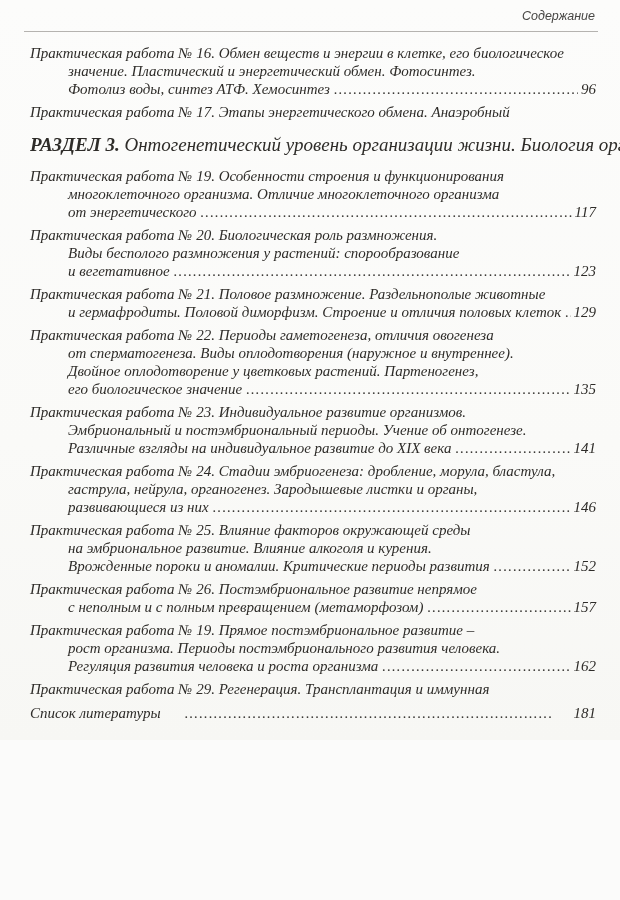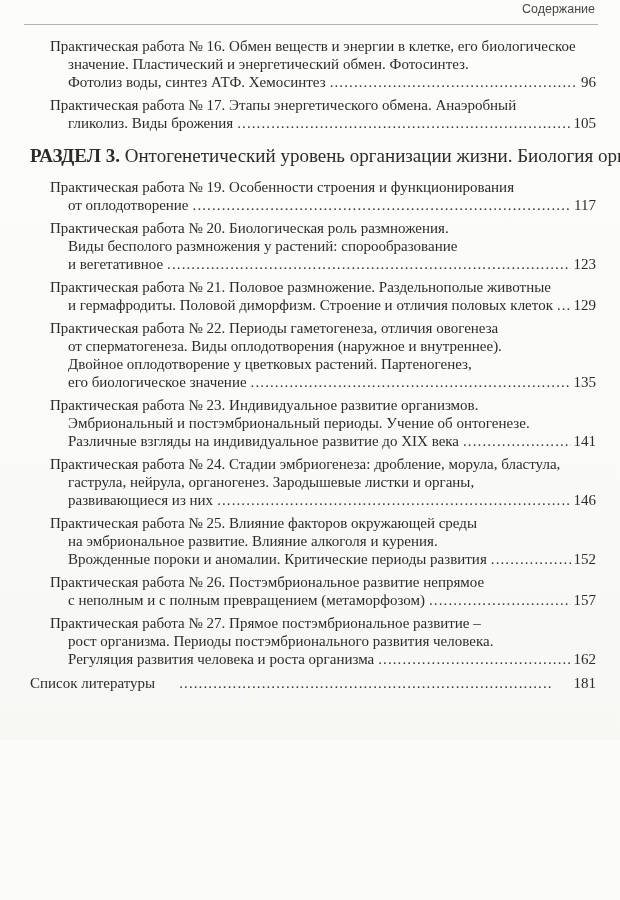--- a/index.html
+++ b/index.html
@@ -6,43 +6,44 @@
   body {
     width: 620px; height: 900px;
     background: #fbfbfa;
     font-family: "Liberation Serif", "DejaVu Serif", serif;
     color: #2e2c29;
     overflow: hidden;
   }
   .sheet {
     box-sizing: border-box;
     width: 620px; height: 740px;
-    padding: 2px 24px 0 30px;
+    padding: 9px 24px 0 30px;
     background: linear-gradient(180deg, #fcfcfb 0%, #fafaf8 60%, #f7f7f4 100%);
+    font-style: italic;
   }
   .running-header {
     text-align: right;
     font-family: "Liberation Sans", "DejaVu Sans", sans-serif;
     font-size: 12.5px;
     color: #474644;
     padding-right: 1px;
     height: 18px;
   }
   .header-rule {
     border-bottom: 1px solid #b5b3b0;
     margin: 4px -2px 0 -6px;
     height: 0;
   }
   .toc { margin-top: 12px; }
   .entry {
     font-size: 15px;
     line-height: 18px;
     margin-bottom: 5px;
   }
-  .l { white-space: nowrap; margin-left: 20px; }
+  .l { white-space: nowrap; }
   .ind { margin-left: 38px; }
   .row { display: flex; align-items: baseline; text-align: center; }
   .t { white-space: nowrap; flex: 0 0 auto; }
   .leader {
     flex: 1 1 auto;
     overflow: hidden;
     white-space: nowrap;
     margin: 0 3px 0 4px;
     letter-spacing: 1.1px;
     color: #3a3835;
@@ -76,38 +77,34 @@
       <div class="l ind">значение. Пластический и энергетический обмен. Фотосинтез.</div>
       <div class="l ind row">
         <span class="t">Фотолиз воды, синтез АТФ. Хемосинтез</span>
         <span class="leader"></span>
         <span class="page-num">96</span>
       </div>
     </div>
 
     <div class="entry">
       <div class="l">Практическая работа № 17. Этапы энергетического обмена. Анаэробный</div>
-      <div class="l ind row">
-        <span class="t">гликолиз. Виды брожения</span>
-        <span class="leader"></span>
-        <span class="page-num">105</span>
-      </div>
     </div>
 
 
     <div class="entry section-entry row">
       <span class="t"><b>РАЗДЕЛ 3.</b><span> Онтогенетический уровень организации жизни. Биология организма</span></span>
       <span class="leader"></span>
       <span class="page-num">117</span>
     </div>
 
     <div class="entry">
       <div class="l">Практическая работа № 19. Особенности строения и функционирования</div>
+      <div class="l ind">многоклеточного организма. Отличие многоклеточного организма</div>
       <div class="l ind row">
-        <span class="t">от оплодотворение</span>
+        <span class="t">от энергетического</span>
         <span class="leader"></span>
         <span class="page-num">117</span>
       </div>
     </div>
 
     <div class="entry">
       <div class="l">Практическая работа № 20. Биологическая роль размножения.</div>
       <div class="l ind">Виды бесполого размножения у растений: спорообразование</div>
       <div class="l ind row">
         <span class="t">и вегетативное</span>
@@ -169,31 +166,32 @@
     <div class="entry">
       <div class="l">Практическая работа № 26. Постэмбриональное развитие непрямое</div>
       <div class="l ind row">
         <span class="t">с неполным и с полным превращением (метаморфозом)</span>
         <span class="leader"></span>
         <span class="page-num">157</span>
       </div>
     </div>
 
     <div class="entry">
-      <div class="l">Практическая работа № 27. Прямое постэмбриональное развитие –</div>
+      <div class="l">Практическая работа № 19. Прямое постэмбриональное развитие –</div>
       <div class="l ind">рост организма. Периоды постэмбрионального развития человека.</div>
       <div class="l ind row">
         <span class="t">Регуляция развития человека и роста организма</span>
         <span class="leader"></span>
         <span class="page-num">162</span>
       </div>
     </div>
 
 
     <div class="entry">
+      <div class="l">Практическая работа № 29. Регенерация. Трансплантация и иммунная</div>
     </div>
 
     <div class="entry bib-entry row">
       <span class="t">Список литературы</span>
       <span class="leader"></span>
       <span class="page-num">181</span>
     </div>
 
   </div>
 </div>

